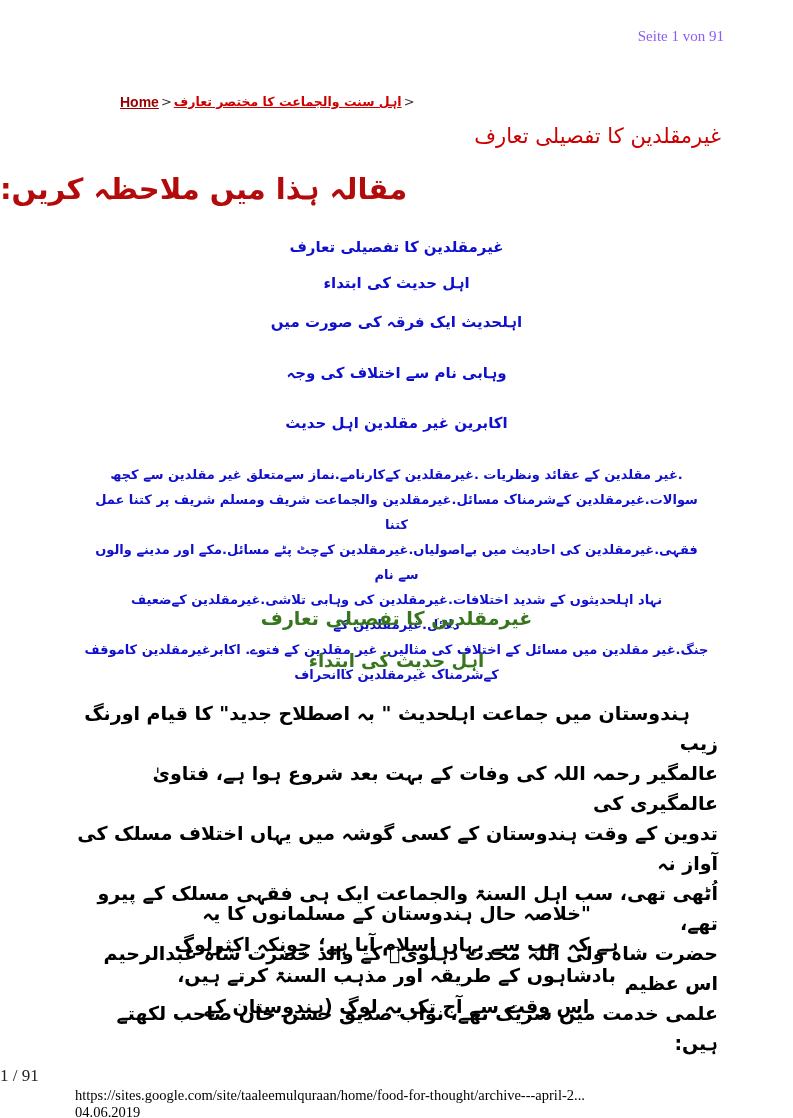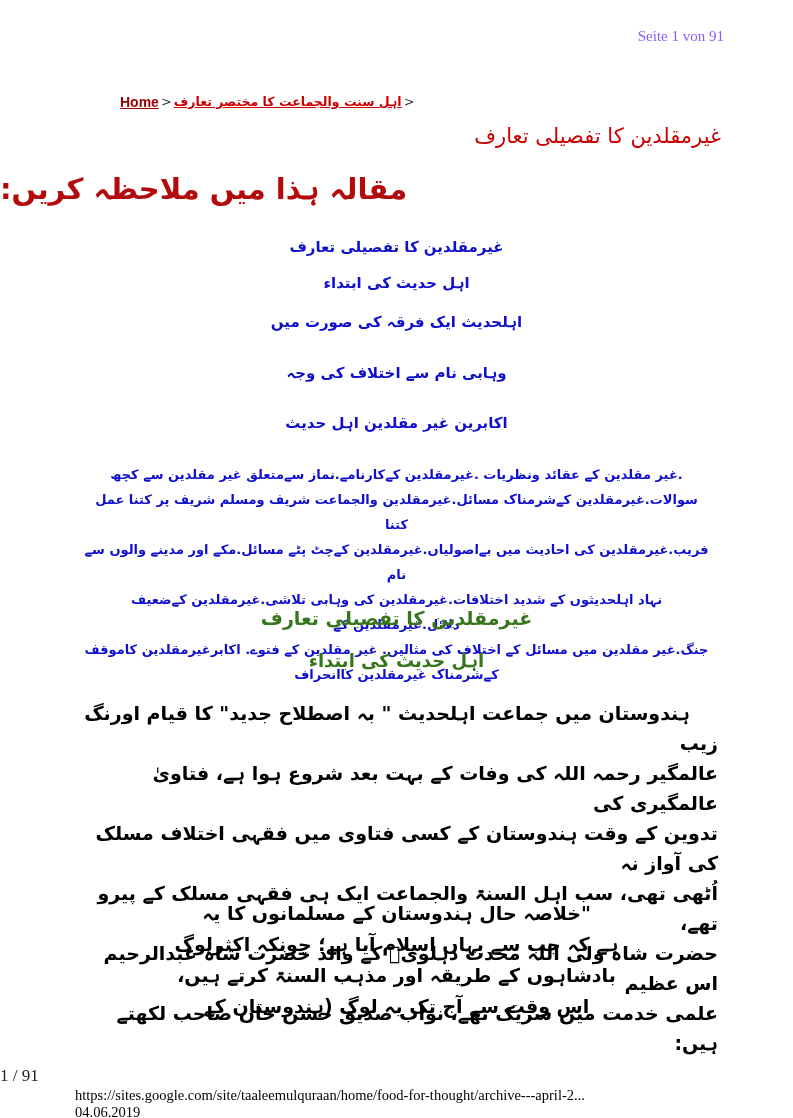--- a/index.html
+++ b/index.html
@@ -101,34 +101,34 @@
   <div class="toc-item urdu">غیرمقلدین کا تفصیلی تعارف</div>
   <div class="toc-item urdu">اہل حدیث کی ابتداء</div>
   <div class="toc-item urdu">اہلحدیث ایک فرقہ کی صورت میں</div>
   <div class="toc-item urdu">وہابی نام سے اختلاف کی وجہ</div>
   <div class="toc-item urdu">اکابرین غیر مقلدین اہل حدیث</div>
 </div>
 
 <div class="topics">
   <div class="topics-line">.غیر مقلدین کے عقائد ونظریات .غیرمقلدین کےکارنامے.نماز سےمتعلق غیر مقلدین سے کچھ</div>
   <div class="topics-line">سوالات.غیرمقلدین کےشرمناک مسائل.غیرمقلدین والجماعت شریف ومسلم شریف پر کتنا عمل کتنا</div>
-  <div class="topics-line">فریب.غیرمقلدین کی احادیث میں بےاصولیاں.غیرمقلدین کےچٹ پٹے مسائل.مکے اور مدینے والوں سے نام</div>
+  <div class="topics-line">فقہی.غیرمقلدین کی احادیث میں بےاصولیاں.غیرمقلدین کےچٹ پٹے مسائل.مکے اور مدینے والوں سے نام</div>
   <div class="topics-line">نہاد اہلحدیثوں کے شدید اختلافات.غیرمقلدین کی وہابی تلاشی.غیرمقلدین کےضعیف دلائل.غیرمقلدین کے</div>
   <div class="topics-line">جنگ.غیر مقلدین میں مسائل کے اختلاف کی مثالیں. غیر مقلدین کے فتوے. اکابرغیرمقلدین کاموقف</div>
   <div class="topics-line">کےشرمناک غیرمقلدین کاانحراف</div>
 </div>
 
 <div class="section-heading first urdu">غیرمقلدین کا تفصیلی تعارف</div>
 
 <div class="section-heading second urdu">اہل حدیث کی ابتداء</div>
 
 <div class="article">
   <div class="para-line indent">ہندوستان میں جماعت اہلحدیث " بہ اصطلاح جدید"  کا قیام اورنگ زیب</div>
   <div class="para-line">عالمگیر رحمہ اللہ کی وفات کے بہت بعد شروع ہوا ہے، فتاویٰ عالمگیری کی</div>
-  <div class="para-line">تدوین کے وقت ہندوستان کے کسی فتاوی میں فقہی اختلاف مسلک کی آواز نہ</div>
+  <div class="para-line">تدوین کے وقت ہندوستان کے کسی گوشہ میں یہاں اختلاف مسلک کی آواز نہ</div>
   <div class="para-line">اُٹھی تھی، سب اہل السنۃ والجماعت ایک ہی فقہی مسلک کے پیرو تھے،</div>
   <div class="para-line">حضرت شاہ ولی اللہ محدث دہلویؒ کے والد حضرت شاہ عبدالرحیم اس عظیم</div>
   <div class="para-line">علمی خدمت میں شریک تھے، نواب صدیق حسن خان صاحب لکھتے ہیں:</div>
 </div>
 
 <div class="quote">
   <div class="quote-line">"خلاصہ حال ہندوستان کے مسلمانوں کا یہ</div>
   <div class="quote-line">ہے کہ جب سے یہاں اسلام آیا ہے؛ چونکہ اکثرلوگ</div>
   <div class="quote-line">بادشاہوں کے طریقہ اور مذہب السنۃ کرتے ہیں،</div>
   <div class="quote-line">اس وقت سے آج تک یہ لوگ (ہندوستان کے</div>

